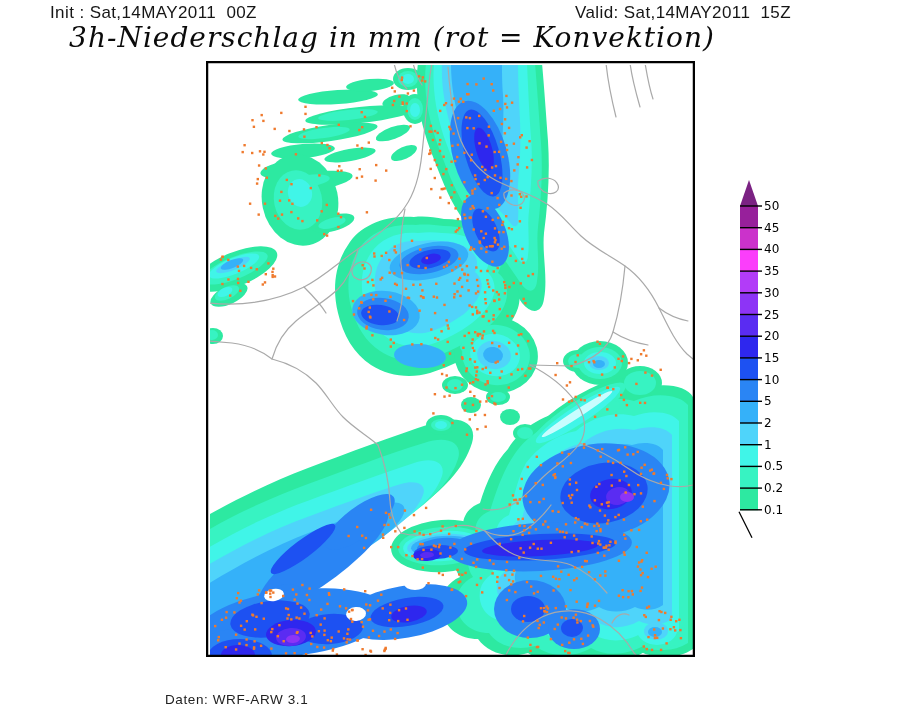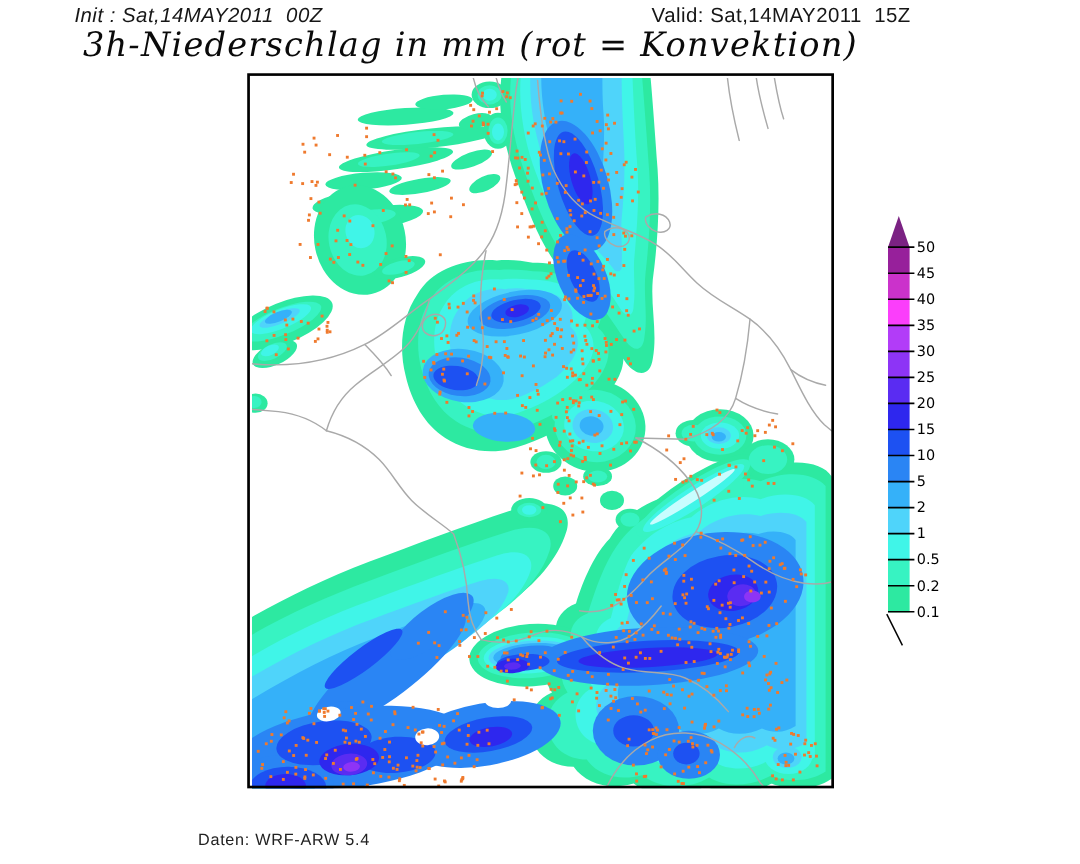--- a/index.html
+++ b/index.html
@@ -1,20 +1,20 @@
 <!DOCTYPE html>
 <html><head>
 <meta charset="utf-8">
 <style>
   html,body{margin:0;padding:0;background:#ffffff;}
   body{width:900px;height:720px;position:relative;overflow:hidden;
        font-family:"Liberation Sans",sans-serif;color:#111;}
   .hdr{position:absolute;top:3px;font-size:17px;letter-spacing:.4px;white-space:pre;color:#161616;}
-  #init-text{left:62px;font-style:italic;}
-  #valid-text{left:543px;}
+  #init-text{left:50px;}
+  #valid-text{left:575px;}
   .title{position:absolute;top:21px;left:0;width:784px;text-align:center;
          font-family:"DejaVu Serif","Liberation Serif",serif;font-style:italic;
          font-size:28px;letter-spacing:1px;color:#0a0a0a;}
   #map-wrap{position:absolute;left:206px;top:61px;}
   #legend-wrap{position:absolute;left:733px;top:178px;}
   .footer{position:absolute;left:165px;top:660px;font-size:13.5px;line-height:16px;
           letter-spacing:.6px;color:#222;white-space:pre;}
 </style>
 </head>
 <body>
@@ -1318,16 +1318,16 @@
       <line x1="7" y1="288.4" x2="29" y2="288.4" stroke="#000" stroke-width="1.4"></line>
       <text x="31" y="292.4" font-size="12" font-family="&quot;DejaVu Sans&quot;, sans-serif" fill="#000">0.5</text>
       <line x1="7" y1="310.1" x2="29" y2="310.1" stroke="#000" stroke-width="1.4"></line>
       <text x="31" y="314.1" font-size="12" font-family="&quot;DejaVu Sans&quot;, sans-serif" fill="#000">0.2</text>
       <line x1="7" y1="331.8" x2="29" y2="331.8" stroke="#000" stroke-width="1.4"></line>
       <text x="31" y="335.8" font-size="12" font-family="&quot;DejaVu Sans&quot;, sans-serif" fill="#000">0.1</text>
       <line x1="6" y1="333.8" x2="19" y2="359.8" stroke="#000" stroke-width="1.2"></line>
     </svg></div>
 
 <div class="footer">
-  <div>Daten: WRF-ARW 5.4</div>
+  <div>Daten: WRF-ARW 3.1</div>
   
   
 </div>
 
 </body></html>

